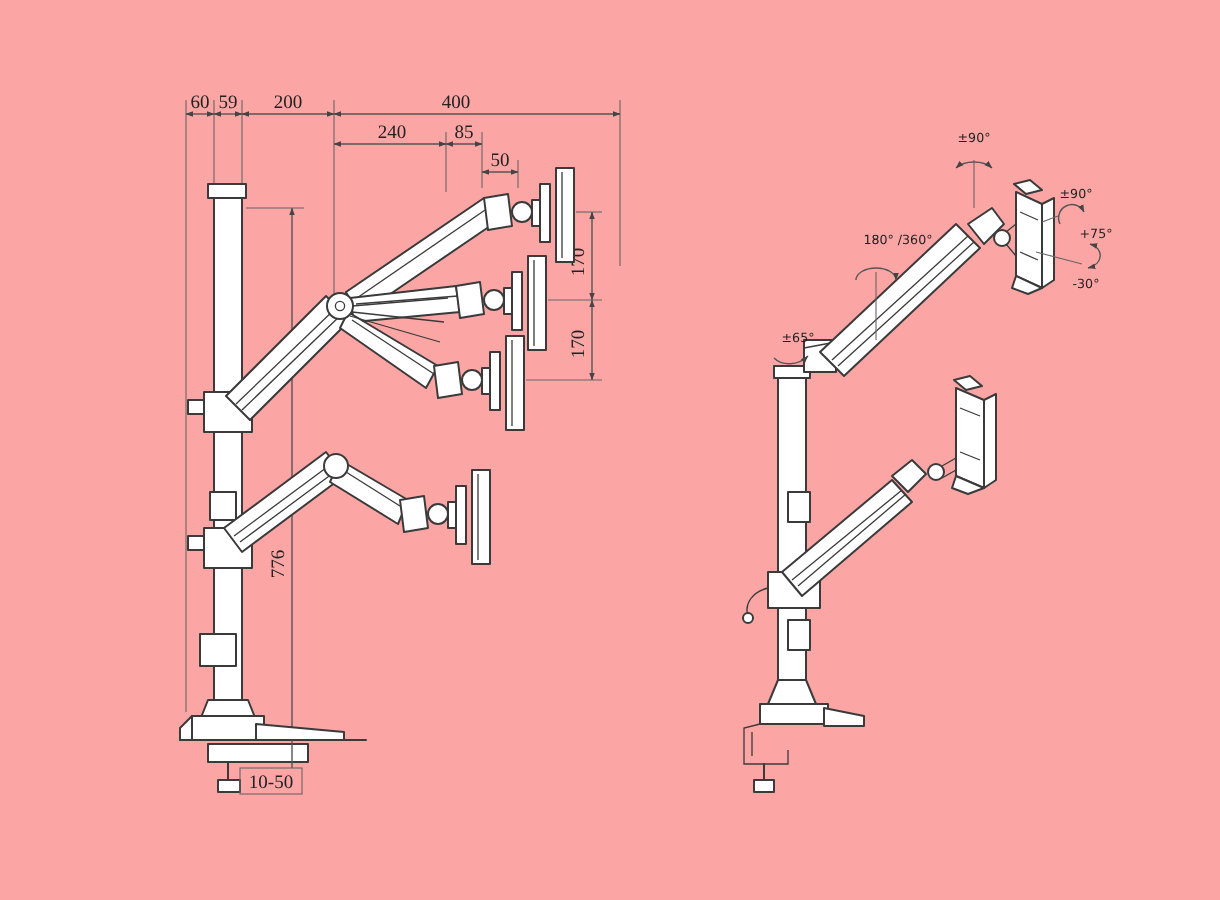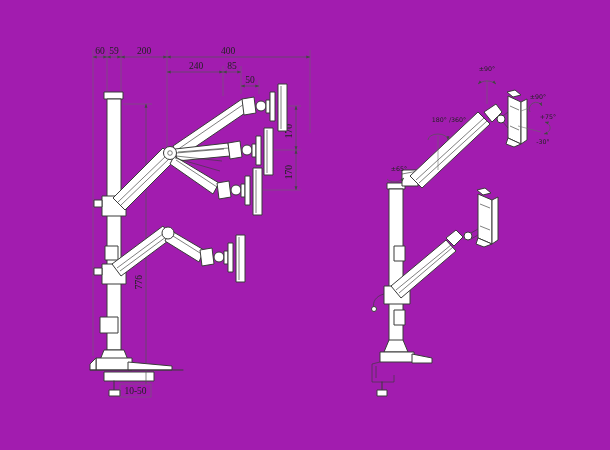--- a/index.html
+++ b/index.html
@@ -1,16 +1,16 @@
 <!DOCTYPE html>
 <html><head>
 <meta charset="utf-8">
 <style>
   html,body{margin:0;padding:0;background:#ffffff;}
-  .page{width:610px;height:450px;background:#a21caf;position:relative;overflow:hidden;}
+  .page{width:610px;height:450px;background:#fca5a5;position:relative;overflow:hidden;}
   svg{display:block;}
   .part{fill:#ffffff;stroke:#3a3a3a;stroke-width:1;stroke-linejoin:round;}
   .partthin{fill:none;stroke:#3a3a3a;stroke-width:0.65;}
   .edge{fill:none;stroke:#3a3a3a;stroke-width:1;stroke-linecap:round;}
   .dim{fill:none;stroke:#555555;stroke-width:0.7;}
   .ext{fill:none;stroke:#666666;stroke-width:0.55;}
   .dimtxt{font-family:"Liberation Serif",serif;font-size:9.5px;fill:#222;text-anchor:middle;}
   .angtxt{font-family:"DejaVu Sans",sans-serif;font-size:6.3px;fill:#222;text-anchor:middle;}
   .ball{fill:#ffffff;stroke:#3a3a3a;stroke-width:1;}
 </style>

